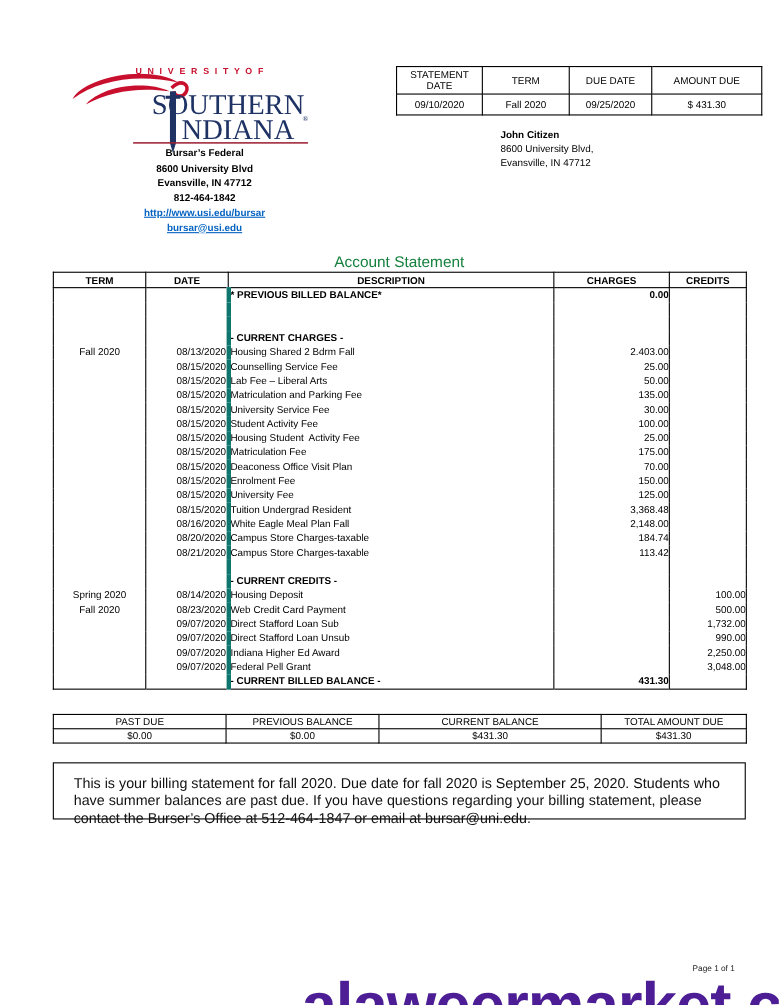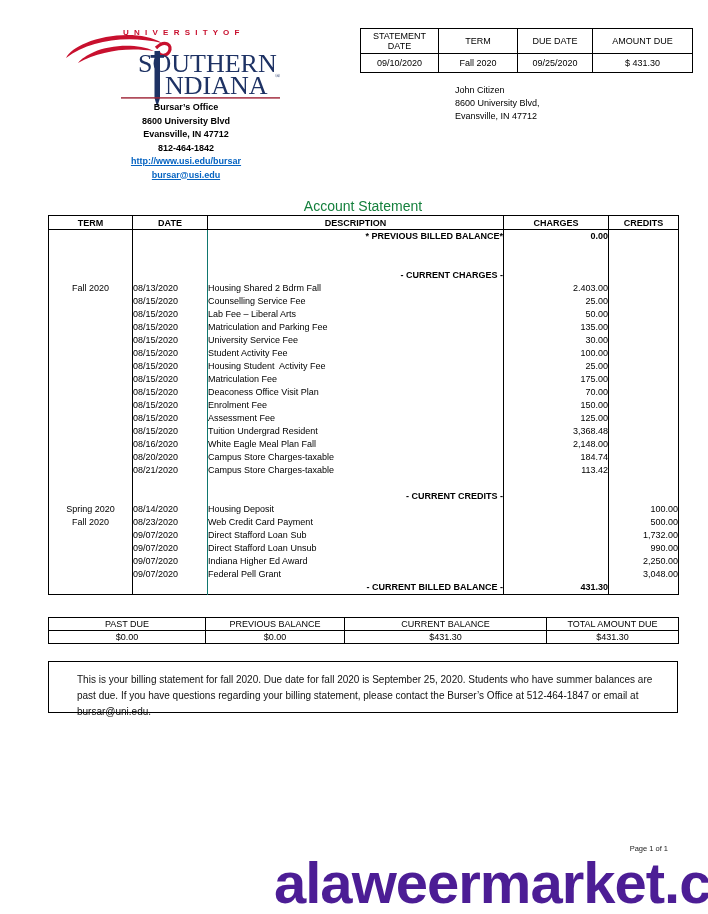--- a/index.html
+++ b/index.html
@@ -1,21 +1,21 @@
 <!DOCTYPE html>
 <html><head>
 <meta charset="utf-8">
 <style>
   * { margin:0; padding:0; box-sizing:border-box; }
   html,body { background:#ffffff; }
   body {
     width:708px; height:914px; position:relative; overflow:hidden;
     font-family:"Liberation Sans", sans-serif; color:#000;
   }
-  .page { position:absolute; inset:0; background:#fff; }
+  .page { position:absolute; inset:0; background:#fff;margin-top:32px; }
 
   
   .logo { position:absolute; left:64px; top:24px; width:224px; height:84px; }
 
   
   .office {
     position:absolute; left:103px; top:101px; width:166px;
     text-align:center; font-size:9px; font-weight:bold; line-height:13.5px;
   }
   .office a { color:#0563c1; text-decoration:underline; }
@@ -24,60 +24,60 @@
   table.stmt-box {
     position:absolute; left:360px; top:28px; border-collapse:collapse;
     table-layout:fixed; font-size:9px; text-align:center;
   }
   table.stmt-box th, table.stmt-box td { border:1px solid #000; font-weight:normal; }
   table.stmt-box th { height:24px; padding:2px; }
   table.stmt-box td { height:19px; }
 
   
   .recipient { position:absolute; left:455px; top:84px; font-size:9px; line-height:13px; }
-  .recipient .name { font-weight:normal; }
+  .recipient .name { font-weight:bold; }
 
   
   .title {
     position:absolute; left:48px; top:198px; width:630px;
     text-align:center; font-size:14px; color:#15803d;
   }
 
   
   table.main {
     position:absolute; left:48px; top:215px; width:630px;
     border-collapse:collapse; table-layout:fixed;
     border:1.5px solid #000; font-size:9px;
   }
   table.main th {
     border:1px solid #000; height:14px; font-size:9px; font-weight:bold;
     text-align:center; padding:0;
   }
   table.main td { height:13px; padding:0; line-height:13px; vertical-align:middle; white-space:pre; overflow:hidden; }
   td.c-term   { text-align:center; border-right:1px solid #000; }
-  td.c-date   { text-align:left; border-right:1px solid #0f766e; }
+  td.c-date   { text-align:right; border-right:4px solid #0f766e; }
   td.c-desc   { text-align:left; padding-left:6px; border-right:1px solid #000; }
   td.c-charges{ text-align:right; padding-right:30px; border-right:1px solid #000; }
   td.c-credits{ text-align:right; padding-right:9px; }
-  td.c-desc.section { text-align:right; padding-left:0; font-weight:bold; }
+  td.c-desc.section { text-align:left; padding-left:0; font-weight:bold; }
   td.c-charges.section { font-weight:bold; }
 
   
   table.summary {
     position:absolute; left:48px; top:617px; width:630px;
     border-collapse:collapse; table-layout:fixed;
     border:1.2px solid #000; font-size:9px; text-align:center;
   }
   table.summary td { border:1px solid #000; height:13px; }
 
   
   .notice {
     position:absolute; left:48px; top:661px; width:630px; height:52px;
-    border:1px solid #000; padding:10px 16px 0 28px;
-    font-size:10px; line-height:16px; color:#111;
+    border:1px solid #000; padding:10px 16px 0 18px;
+    font-size:13px; line-height:16px; color:#111;
   }
 
   
   .page-num { position:absolute; right:40px; top:844px; font-size:7.5px; color:#222; }
   .watermark {
     position:absolute; left:274px; top:849px;
     font-size:58px; font-weight:bold; letter-spacing:-1px;
     color:#4c1d95; font-family:"Liberation Sans", sans-serif;
   }
 </style>
@@ -100,21 +100,21 @@
         <rect x="86.5" y="31" width="13.5" height="2.8" fill="#1e3264"></rect>
         <polygon points="90.5,74 96,74 93.2,83" fill="#1e3264"></polygon>
       </g>
       <rect x="57" y="73.2" width="159" height="1.4" fill="#9d2235"></rect>
       <text x="101" y="70" font-family="Liberation Serif, serif" font-size="26" fill="#1e3264">NDIANA</text>
       <text x="211" y="54" font-family="Liberation Serif, serif" font-size="7" fill="#1e3264">®</text>
     </svg>
   </div>
 
   <div class="office">
-    <div>Bursar’s Office</div>
+    <div>Bursar’s Federal</div>
     <div>8600 University Blvd</div>
     <div>Evansville, IN 47712</div>
     <div>812-464-1842</div>
     <div><a href="#">http://www.usi.edu/bursar</a></div>
     <div><a href="#">bursar@usi.edu</a></div>
   </div>
 
   <table class="stmt-box">
     <colgroup>
         <col style="width:78px">
@@ -258,21 +258,21 @@
         <tr>
           <td class="c-term"></td>
           <td class="c-date">08/15/2020</td>
           <td class="c-desc">Enrolment Fee</td>
           <td class="c-charges">150.00</td>
           <td class="c-credits"></td>
         </tr>
         <tr>
           <td class="c-term"></td>
           <td class="c-date">08/15/2020</td>
-          <td class="c-desc">Assessment Fee</td>
+          <td class="c-desc">University Fee</td>
           <td class="c-charges">125.00</td>
           <td class="c-credits"></td>
         </tr>
         <tr>
           <td class="c-term"></td>
           <td class="c-date">08/15/2020</td>
           <td class="c-desc">Tuition Undergrad Resident</td>
           <td class="c-charges">3,368.48</td>
           <td class="c-credits"></td>
         </tr>

